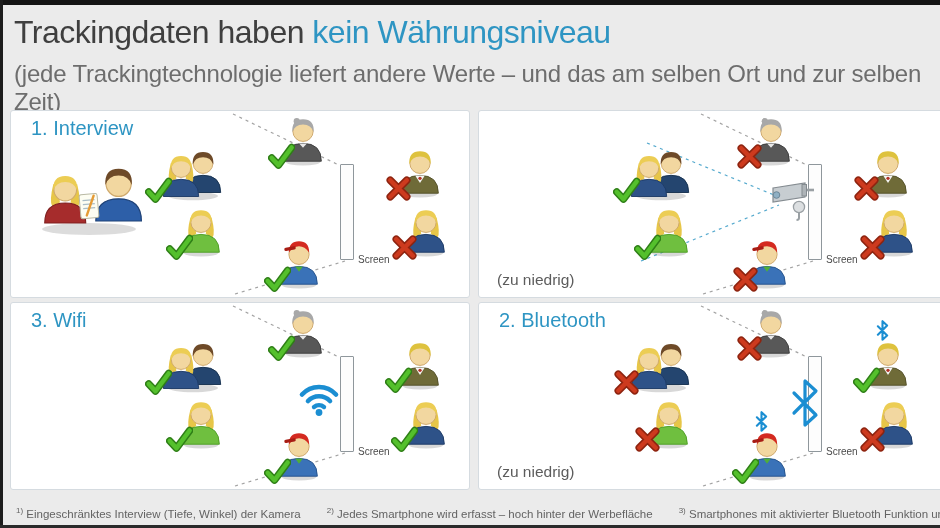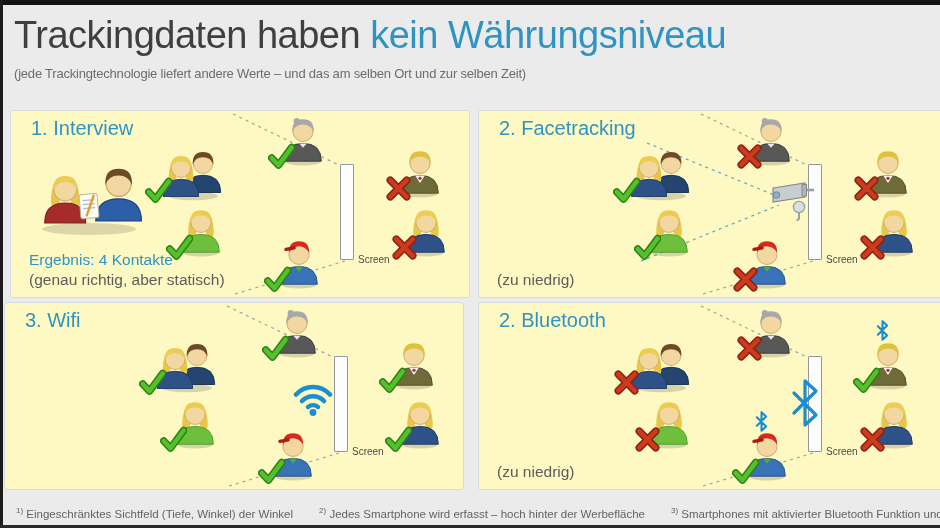--- a/index.html
+++ b/index.html
@@ -3,29 +3,29 @@
 <meta charset="utf-8">
 <style>
   html,body{margin:0;padding:0;background:#888;}
   #stage{position:relative;width:940px;height:528px;background:#ebebeb;overflow:hidden;
          font-family:"Liberation Sans",sans-serif;}
   .edge-top{position:absolute;left:0;top:0;width:940px;height:5px;background:#141414;}
   .edge-left{position:absolute;left:0;top:0;width:3px;height:528px;background:#1c1c1c;}
   .edge-bottom{position:absolute;left:0;bottom:0;width:940px;height:3px;background:#2a2a2a;}
 
   .hdr{position:absolute;left:14px;top:14px;}
-  .title{font-size:38px;font-weight:400;color:#3f3f3f;letter-spacing:-0.5px;}
+  .title{font-size:32px;font-weight:400;color:#3f3f3f;letter-spacing:-0.5px;}
   .title .accent{color:#2e95c3;}
-  .subtitle{margin-top:9px;font-size:13px;color:#6d6d6d;letter-spacing:-0.2px;}
-
-  .panel{position:absolute;width:458px;height:186px;background:#fef9c3;
+  .subtitle{margin-top:9px;font-size:24px;color:#6d6d6d;letter-spacing:-0.2px;}
+
+  .panel{position:absolute;width:458px;height:186px;background:#ffffff;
          border:1px solid #d5dbe0;border-radius:3px;}
   .p0{left:10px;top:110px;}
   .p1{left:478px;top:110px;width:470px;}
-  .p2{left:4px;top:302px;text-align:right;}
+  .p2{left:10px;top:302px;text-align:right;}
   .p3{left:478px;top:302px;width:470px;}
 
   .panel h2{position:absolute;left:20px;top:6px;margin:0;font-size:20px;font-weight:400;
             color:#2e95c3;z-index:5;}
   .scene{position:absolute;inset:0;}
   svg.cone{position:absolute;left:0;top:0;z-index:1;}
   .screen{position:absolute;left:329px;top:53px;width:12px;height:94px;background:#fdfdfd;
           border:1.5px solid #8f979c;border-radius:1px;z-index:2;}
   .screen-label{position:absolute;left:347px;top:143px;font-size:10px;color:#4b4b4b;z-index:3;}
 
@@ -204,27 +204,22 @@
             </svg>
             <div class="mark">
               <svg viewBox="0 0 36 36" xmlns="http://www.w3.org/2000/svg">
                 <path d="M7,7 L29,29 M29,7 L7,29" fill="none" stroke="#8e2410" stroke-width="10" stroke-linecap="round"></path>
                 <path d="M7,7 L29,29 M29,7 L7,29" fill="none" stroke="#cd3a1e" stroke-width="6" stroke-linecap="round"></path>
               </svg>
             </div>
           </div>
         </div>
       </div>
-      <div class="result">
-        <div class="r1"><span>Ergebnis: 4 Kontakte</span> <sup></sup></div>
-        <div class="r2">(genau richtig, aber statisch)</div>
-      </div>
     </section>
   <section class="panel p1">
-      <h2>2. Facetracking</h2>
       <div class="scene">
         <svg class="cone" width="458" height="186" viewBox="0 0 458 186">
           <line x1="222" y1="3" x2="334" y2="57" stroke="#a3a3a3" stroke-width="1.2" stroke-dasharray="3,4"></line>
           <line x1="224" y1="183" x2="334" y2="150" stroke="#a3a3a3" stroke-width="1.2" stroke-dasharray="3,4"></line>
           <line x1="168" y1="32" x2="300" y2="86" stroke="#56aace" stroke-width="1.2" stroke-dasharray="3,4"></line>
           <line x1="162" y1="150" x2="300" y2="94" stroke="#56aace" stroke-width="1.2" stroke-dasharray="3,4"></line>
         </svg>
         <div class="screen"></div>
         <div class="screen-label">Screen</div>
         <div class="device device-camera">
@@ -600,15 +595,15 @@
             </div>
           </div>
         </div>
       </div>
       <div class="result">
         <div class="r2">(zu niedrig)</div>
       </div>
     </section>
 
   <div class="footnotes">
-    <span class="fn"><sup>1)</sup> <span>Eingeschränktes Sichtfeld (Tiefe, Winkel) der Winkel</span></span><span class="fn"><sup>2)</sup> <span>Jedes Smartphone wird erfasst – hoch hinter der Werbefläche</span></span><span class="fn"><sup>3)</sup> <span>Smartphones mit aktivierter Bluetooth Funktion und Tracking App</span></span>
+    <span class="fn"><sup>1)</sup> <span>Eingeschränktes Interview (Tiefe, Winkel) der Kamera</span></span><span class="fn"><sup>2)</sup> <span>Jedes Smartphone wird erfasst – hoch hinter der Werbefläche</span></span><span class="fn"><sup>3)</sup> <span>Smartphones mit aktivierter Bluetooth Funktion und Tracking App</span></span>
   </div>
 </div>
 
 </body></html>

